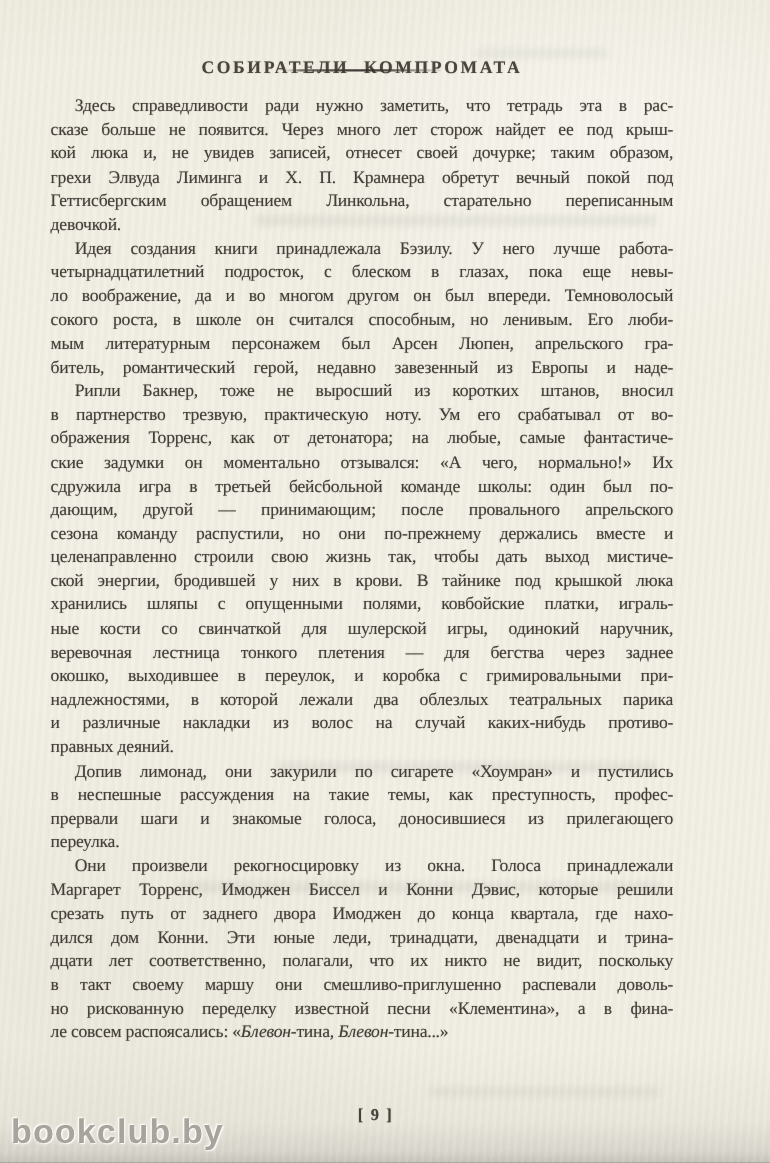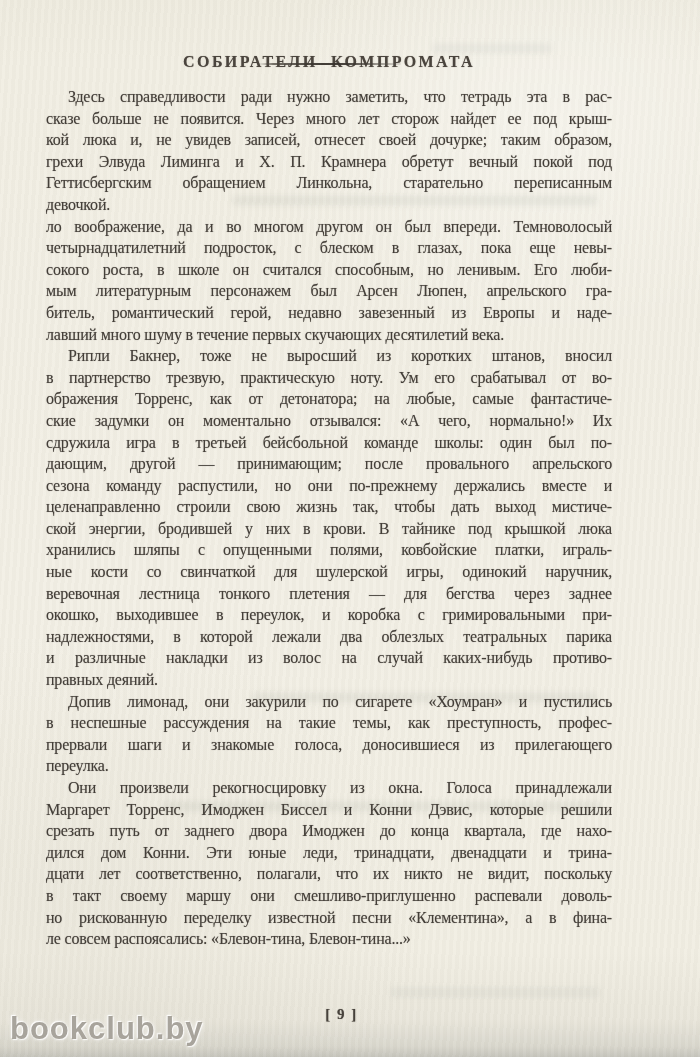--- a/index.html
+++ b/index.html
@@ -42,21 +42,21 @@
     position:absolute;top:86px;left:46px;width:566px;
     font-size:16px;line-height:21.6px;
     letter-spacing:-0.2px;
     color:#443f39;
     text-shadow:0 0 1px rgba(68,63,57,.45);
   }
   .paragraph{margin:0;}
   .line{text-align:justify;text-align-last:justify;}
   .line.first{text-indent:22px;}
   .line.last{text-align-last:left;}
-  .it{}
+  .it{font-style:italic;}
   .page-number{
     position:absolute;top:1006px;left:0;width:683px;
     text-align:center;
     font-size:15px;font-weight:bold;letter-spacing:1.5px;
     color:#47423c;text-shadow:0 0 1px rgba(71,66,60,.5);
   }
   .watermark{
     position:absolute;left:10px;top:1011px;
     font-family:Liberation Sans, sans-serif;
     font-size:31px;font-weight:bold;letter-spacing:1px;
@@ -89,26 +89,26 @@
   <div class="body-text" id="body-text">
       <div class="paragraph">
         <div class="line first">Здесь справедливости ради нужно заметить, что тетрадь эта в рас-</div>
         <div class="line">сказе больше не появится. Через много лет сторож найдет ее под крыш-</div>
         <div class="line">кой люка и, не увидев записей, отнесет своей дочурке; таким образом,</div>
         <div class="line">грехи Элвуда Лиминга и Х. П. Крамнера обретут вечный покой под</div>
         <div class="line">Геттисбергским обращением Линкольна, старательно переписанным</div>
         <div class="line last">девочкой.</div>
       </div>
       <div class="paragraph">
+        <div class="line first">Идея создания книги принадлежала Бэзилу. У него лучше работа-</div>
+        <div class="line">четырнадцатилетний подросток, с блеском в глазах, пока еще невы-</div>
         <div class="line">ло воображение, да и во многом другом он был впереди. Темноволосый</div>
-        <div class="line">четырнадцатилетний подросток, с блеском в глазах, пока еще невы-</div>
         <div class="line">сокого роста, в школе он считался способным, но ленивым. Его люби-</div>
         <div class="line">мым литературным персонажем был Арсен Люпен, апрельского гра-</div>
         <div class="line">битель, романтический герой, недавно завезенный из Европы и наде-</div>
-        <div class="line last">лавший много шуму в течение первых скучающих десятилетий века.</div>
       </div>
       <div class="paragraph">
         <div class="line first">Рипли Бакнер, тоже не выросший из коротких штанов, вносил</div>
         <div class="line">в партнерство трезвую, практическую ноту. Ум его срабатывал от во-</div>
         <div class="line">ображения Торренс, как от детонатора; на любые, самые фантастиче-</div>
         <div class="line">ские задумки он моментально отзывался: «А чего, нормально!» Их</div>
         <div class="line">сдружила игра в третьей бейсбольной команде школы: один был по-</div>
         <div class="line">дающим, другой — принимающим; после провального апрельского</div>
         <div class="line">сезона команду распустили, но они по-прежнему держались вместе и</div>
         <div class="line">целенаправленно строили свою жизнь так, чтобы дать выход мистиче-</div>

